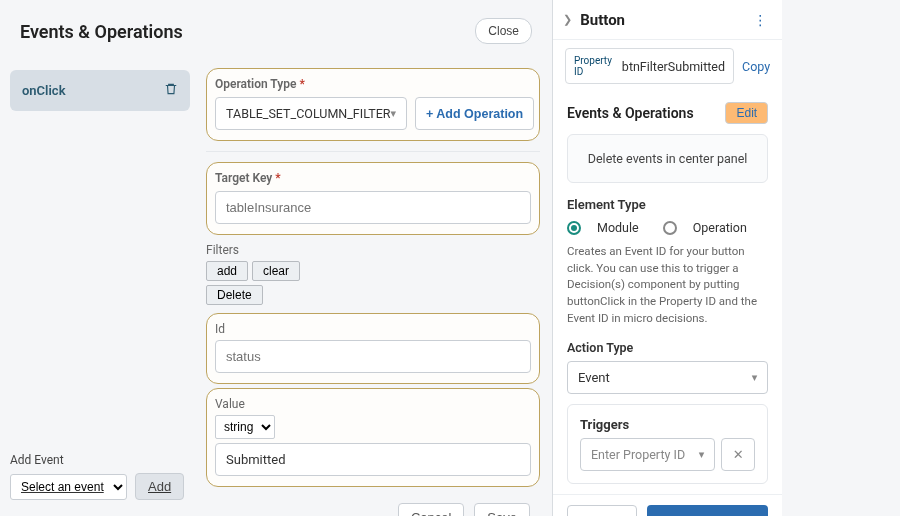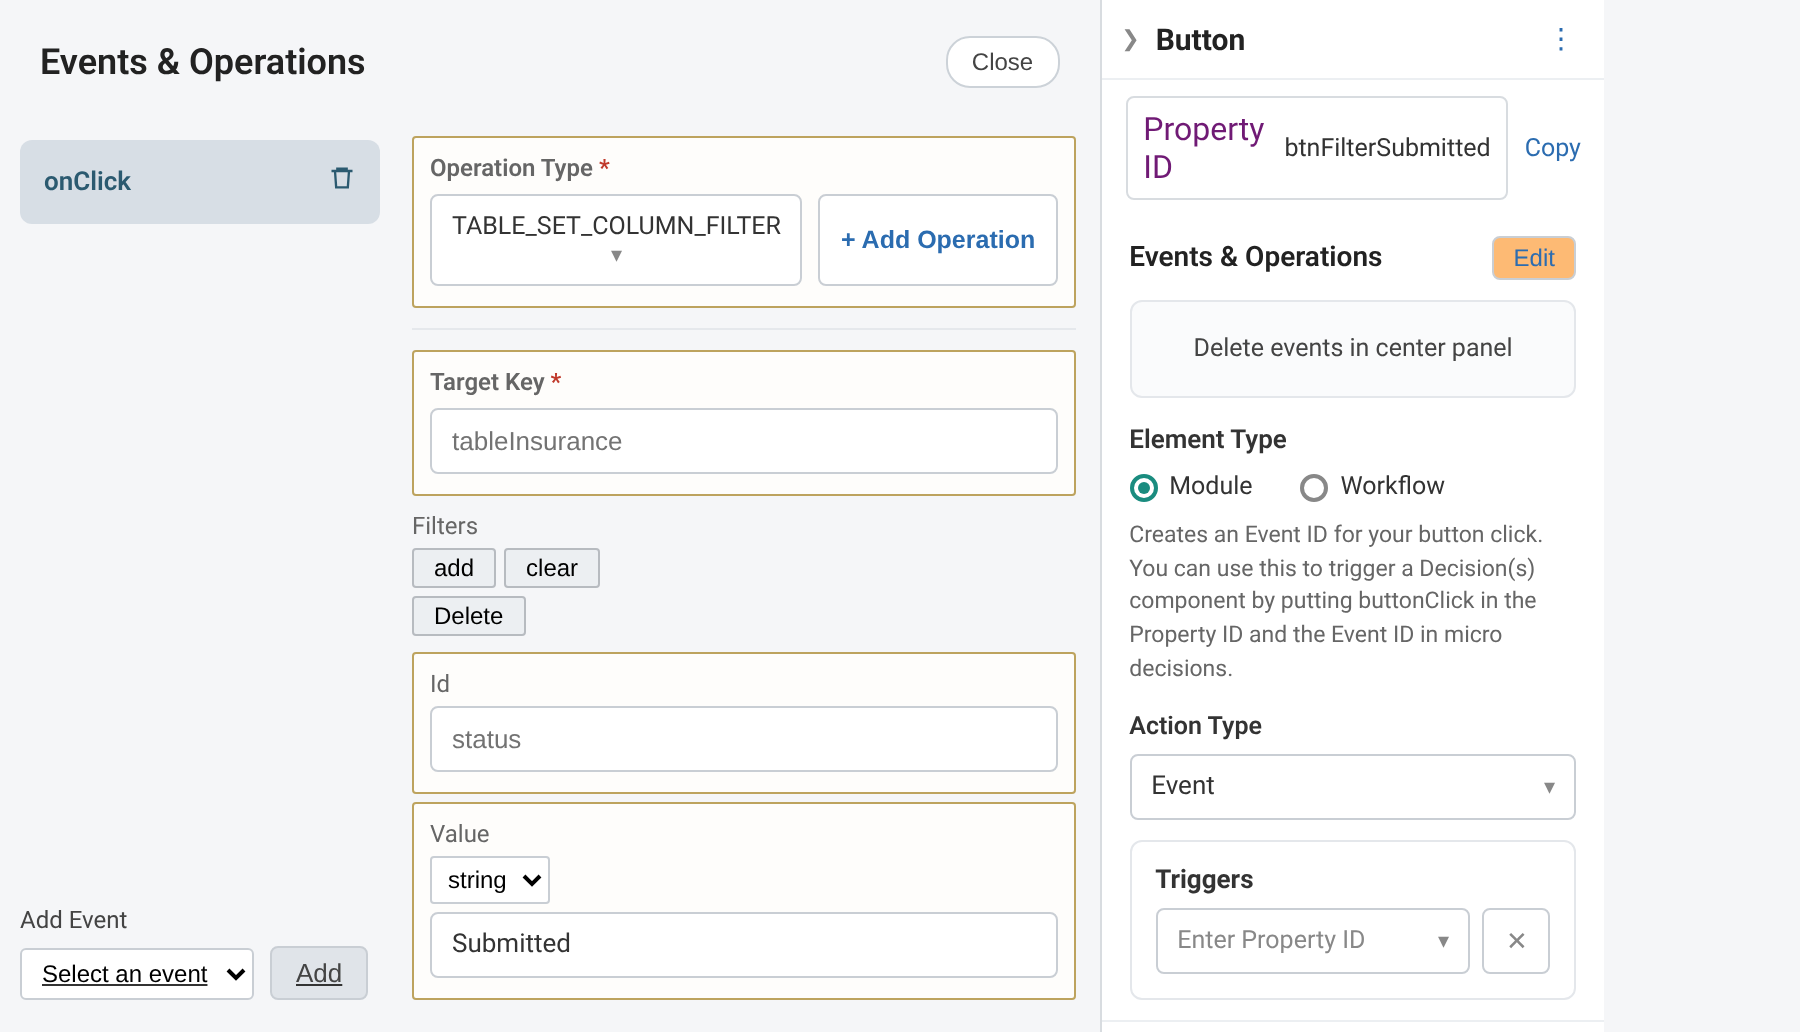--- a/index.html
+++ b/index.html
@@ -18,58 +18,58 @@
   .left-body { flex:1; display:flex; overflow:hidden; }
   .events-col { width:200px; padding:12px 10px; display:flex; flex-direction:column; }
   .event-item { background:#d7dee5; border-radius:6px; padding:12px 12px; display:flex; align-items:center; justify-content:space-between; color:#2b5a70; font-weight:600; font-size:13px; }
   .trash-icon { color:#2b5a70; }
   .events-footer { margin-top:auto; padding:8px 0 4px; }
   .add-event-label { color:#444; font-size:12px; margin-bottom:6px; }
   .add-event-row { display:flex; gap:8px; align-items:center;text-decoration:underline; }
   .add-event-row select { border:1px solid #c9ced4; background:#fff; padding:4px 6px; font-size:12px; border-radius:3px; }
   .add-btn { border:1px solid #c9ced4; background:#e0e4e9; padding:5px 12px; border-radius:4px; font-size:13px; color:#444; cursor:pointer; }
   .ops-col { flex:1; padding:10px 12px 6px 6px; overflow:auto; position:relative; }
-  .op-group { border:1px solid #bda35e; border-radius:2px; padding:8px 8px 10px 8px; margin-bottom:8px; background:#fefdfb; }
+  .op-group { border:1px solid #bda35e; border-radius:12px; padding:8px 8px 10px 8px; margin-bottom:8px; background:#fefdfb; }
   .op-group-label { font-size:12px; color:#666; font-weight:600; margin-bottom:6px; }
   .req { color:#c0392b; }
   .op-input, .op-select { width:100%; border:1px solid #c9ced4; border-radius:4px; padding:8px 10px; font-size:13px; background:#fff; color:#737373; }
   .op-row-top { display:flex; gap:8px; align-items:stretch; }
   .op-select-wrap { position:relative; flex:1; }
-  .op-select-disp { border:1px solid #c9ced4; border-radius:4px; padding:8px 10px; font-size:12.5px; background:#fff; display:flex; align-items:center; justify-content:space-between;flex-direction:column; }
+  .op-select-disp { border:1px solid #c9ced4; border-radius:4px; padding:8px 10px; font-size:12.5px; background:#fff; display:flex; align-items:center; justify-content:space-between; }
   .chev { color:#888; font-size:11px; }
   .add-op-btn { border:1px solid #c9ced4; background:#fff; color:#2b6cb0; font-weight:600; padding:8px 10px; border-radius:4px; font-size:12.5px; cursor:pointer; white-space:nowrap; }
   .hr-light { border:none; border-top:1px solid #e5e8ec; margin:10px 0; }
   .filters-sec { margin:4px 0 8px 0; }
   .filters-label { font-size:12px; color:#666; margin-bottom:4px; }
   .pill-row { display:flex; gap:4px; margin-bottom:4px; }
   .pill { border:1px solid #b7bbc0; background:#eceff2; padding:2px 10px; font-size:12px; border-radius:2px; cursor:pointer; }
   .sub-label { font-size:12px; color:#666; margin:0 0 4px 0; }
   .native-select { border:1px solid #c9ced4; background:#fff; padding:3px 4px; font-size:12px; border-radius:2px; }
   .op-subval { border:1px solid #c9ced4; border-radius:4px; padding:8px 10px; font-size:13px; background:#fff; margin-top:4px; }
   .ops-footer { display:flex; justify-content:flex-end; gap:10px; padding:8px 10px 10px; }
   .btn-plain { border:1px solid #c9ced4; background:#fff; padding:6px 12px; border-radius:4px; font-size:13px; cursor:pointer; color:#555; }
   .right-pane { flex:1; background:#fff; display:flex; flex-direction:column; }
   .right-header { display:flex; align-items:center; justify-content:space-between; padding:9px 12px 9px 6px; border-bottom:1px solid #eceff2; }
   .rh-left { display:flex; align-items:center; gap:4px; }
   .chev-left { color:#888; font-size:11px; padding:4px; cursor:pointer; }
   .rh-title { font-weight:700; font-size:15px; color:#222; }
   .dots { color:#2b6cb0; cursor:pointer; padding:2px; font-size:14px; letter-spacing:1px; }
   .prop-row { display:flex; align-items:center; gap:8px; padding:8px 12px; }
   .prop-box { flex:1; border:1px solid #d8dce0; border-radius:4px; padding:6px 8px; display:flex; align-items:center; gap:10px; }
-  .prop-label { color:#701a75; font-size:16px; }
+  .prop-label { color:#0c4a6e; font-size:10px; }
   .prop-val { color:#333; font-size:12.5px; }
   .copy-link { color:#2b6cb0; font-size:12.5px; cursor:pointer; }
   .section { padding:10px 14px; }
   .sec-title-row { display:flex; align-items:center; justify-content:space-between; }
   .sec-title { font-weight:600; font-size:14px; color:#222; }
   .edit-btn { border:1px solid #c9ced4; background:#fdba74; padding:3px 10px; border-radius:4px; font-size:12px; color:#2b6cb0; cursor:pointer; }
   .editing-info { border:1px solid #e4e7eb; background:#fafbfc; border-radius:6px; padding:16px; text-align:center; font-size:12.5px; color:#444; margin-top:10px; }
   .elem-type-title { font-weight:600; font-size:13px; margin-bottom:8px; }
   .radio-row { display:flex; gap:24px; align-items:center; margin-bottom:8px; }
-  .radio-item { display:flex; align-items:center; gap:6px; font-size:12.5px; }
+  .radio-item { display:flex; align-items:center; gap:16px; font-size:12.5px; }
   .radio-outer { width:14px; height:14px; border-radius:50%; border:2px solid #888; display:inline-flex; align-items:center; justify-content:center; }
   .radio-outer.sel { border-color:#1a8c7f; }
   .radio-inner { width:6px; height:6px; border-radius:50%; background:#1a8c7f; }
   .desc { font-size:11.5px; color:#666; line-height:1.45; }
   .field-label { font-weight:600; font-size:12.5px; margin:14px 0 6px; }
   .select-wide { border:1px solid #c9ced4; border-radius:4px; padding:8px 10px; display:flex; align-items:center; justify-content:space-between; font-size:13px; background:#fff; cursor:pointer; }
   .triggers-box { border:1px solid #e4e7eb; border-radius:6px; padding:12px; margin-top:10px; }
   .trg-title { font-weight:700; font-size:13px; margin-bottom:6px; }
   .trg-sub { font-size:12px; color:#555; margin-bottom:8px; font-weight:600; }
   .trg-row { display:flex; gap:6px; }
@@ -188,21 +188,21 @@
       <div class="elem-type-title">Element Type</div>
       <div class="radio-row">
         <div class="radio-item">
           <span class="radio-outer sel">
               <span class="radio-inner"></span>
             </span>
           <span>Module</span>
         </div>
         <div class="radio-item">
           <span class="radio-outer"></span>
-          <span>Workflow</span>
+          <span>Operation</span>
         </div>
       </div>
       <div class="desc">Creates an Event ID for your button click. You can use this to trigger a Decision(s) component by putting buttonClick in the Property ID and the Event ID in micro decisions.</div>
       <div class="field-label">Action Type</div>
       <div class="select-wide">
         <span>Event</span>
         <span class="chev">▾</span>
       </div>
       <div class="triggers-box">
         <div class="trg-title">Triggers</div>

